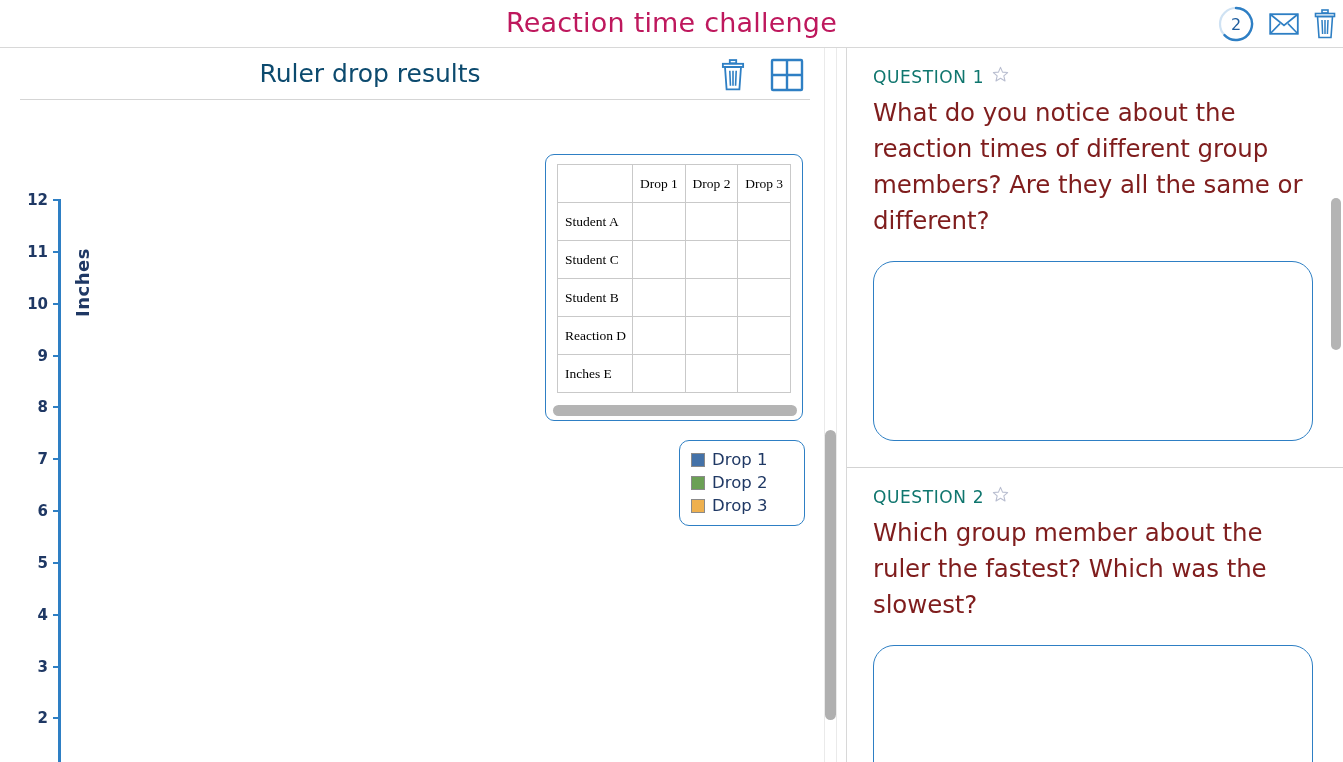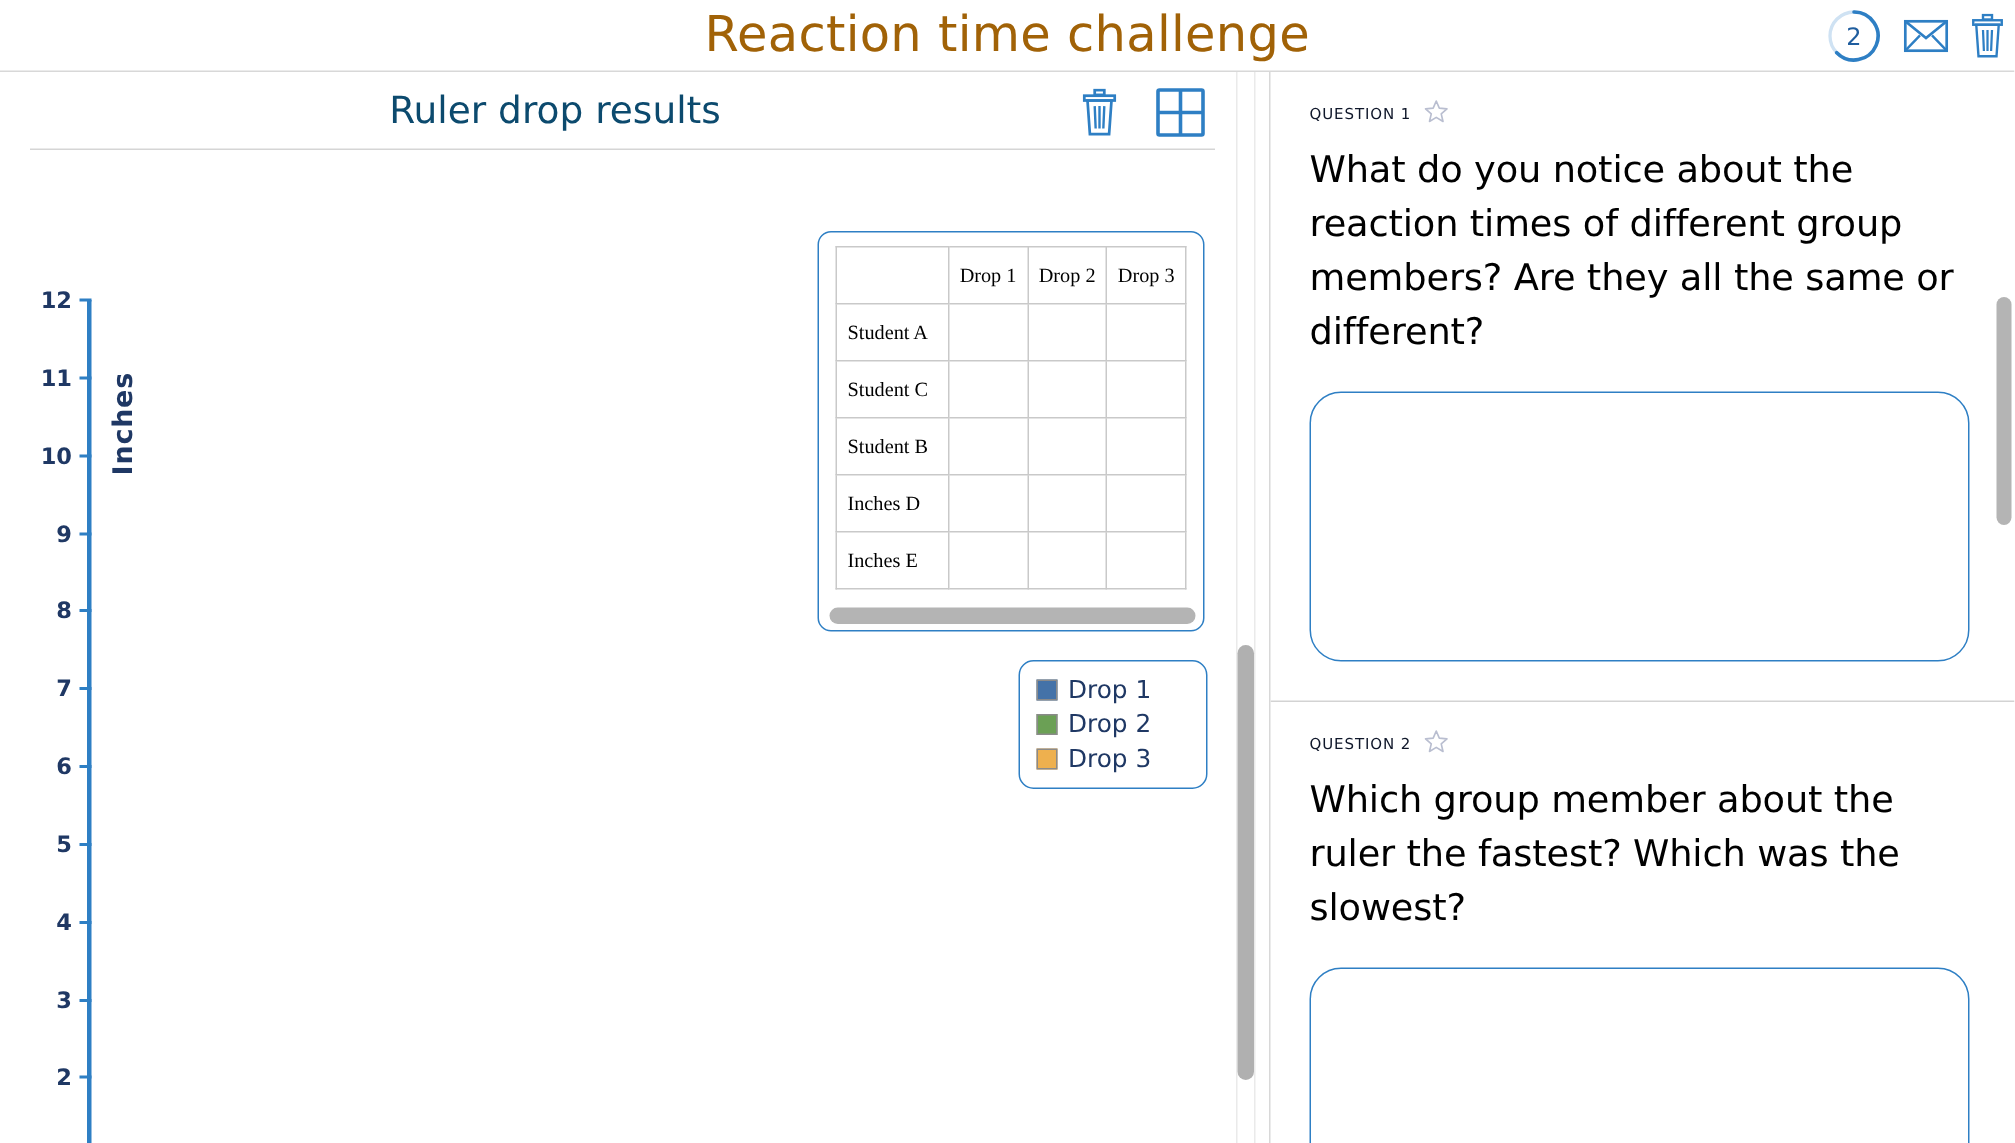--- a/index.html
+++ b/index.html
@@ -24,22 +24,22 @@
     width: 1343px; height: 48px;
     background: #ffffff;
     border-bottom: 1px solid #d8d8d8;
   }
   .app-title {
     position: absolute;
     left: 0; top: 0;
     width: 1343px;
     line-height: 46px;
     text-align: center;
-    color: #a16207;
-    font-size: 33px;
+    color: #be185d;
+    font-size: 27px;
     font-weight: 400;
     letter-spacing: 0.2px;
     white-space: nowrap;
   }
   .topbar-icons {
     position: absolute;
     right: 6px; top: 4px;
     height: 40px;
     display: flex;
     align-items: center;
@@ -243,29 +243,29 @@
     padding: 18px 30px 26px 26px;
     border-bottom: 1px solid #d3d3d3;
   }
   .q-header {
     display: flex;
     align-items: center;
     gap: 8px;
     margin-bottom: 8px;
   }
   .q-label {
-    font-size: 10px;
+    font-size: 17px;
     letter-spacing: 0.6px;
-    color: #0f172a;
+    color: #0f766e;
   }
   .star-icon { cursor: pointer; display: block; }
   .q-text {
     font-size: 24.5px;
     line-height: 36px;
-    color: #000000;
+    color: #7f1d1d;
     letter-spacing: -0.1px;
   }
   .answer-box {
     margin-top: 22px;
     width: 440px;
     height: 180px;
     border: 1.5px solid #2e7fc4;
     border-radius: 21px;
     background: #fff;
     cursor: text;
@@ -393,21 +393,21 @@
                 <td class="cell"></td>
                 <td class="cell"></td>
               </tr>
               <tr>
                 <td class="rowhdr">Student B</td>
                 <td class="cell"></td>
                 <td class="cell"></td>
                 <td class="cell"></td>
               </tr>
               <tr>
-                <td class="rowhdr">Inches D</td>
+                <td class="rowhdr">Reaction D</td>
                 <td class="cell"></td>
                 <td class="cell"></td>
                 <td class="cell"></td>
               </tr>
               <tr>
                 <td class="rowhdr">Inches E</td>
                 <td class="cell"></td>
                 <td class="cell"></td>
                 <td class="cell"></td>
               </tr>

